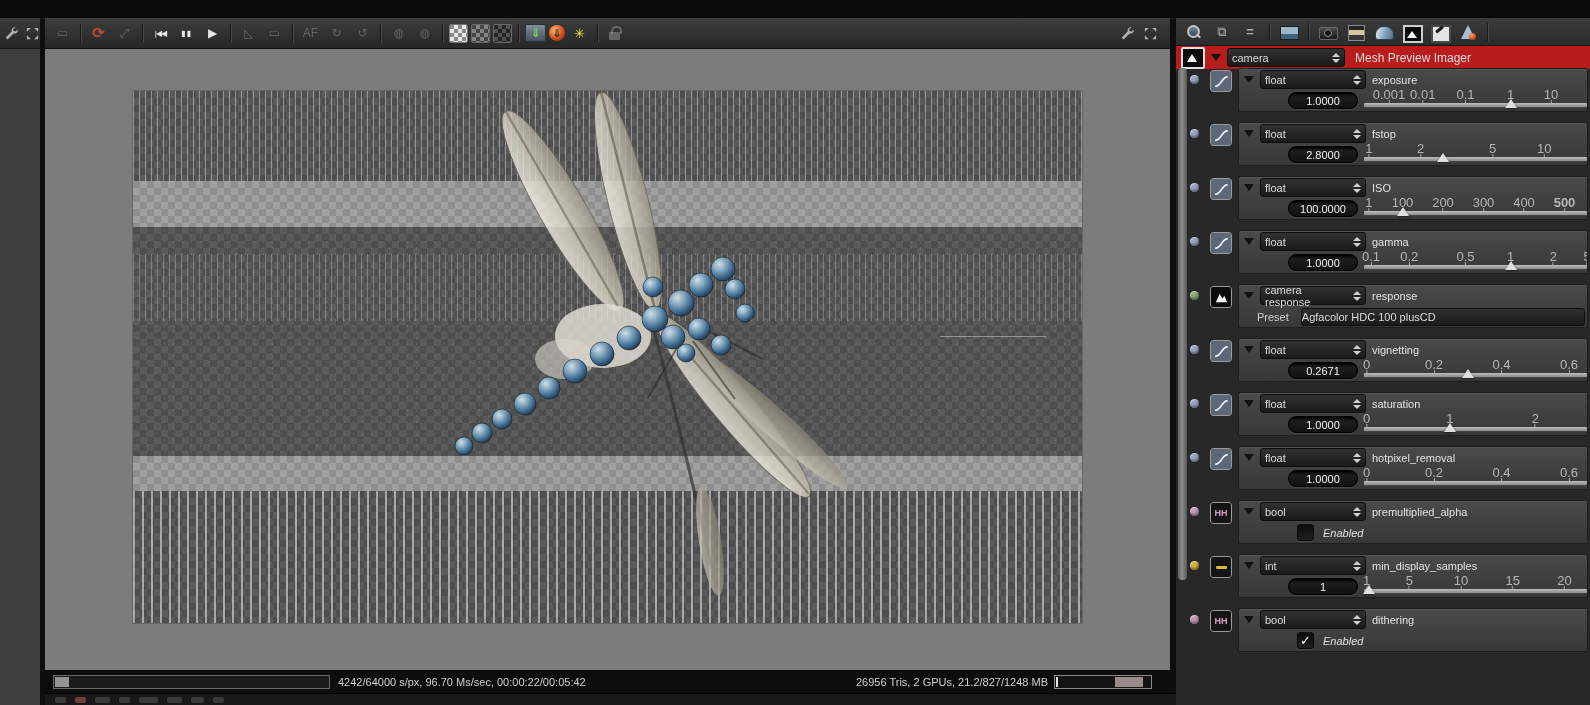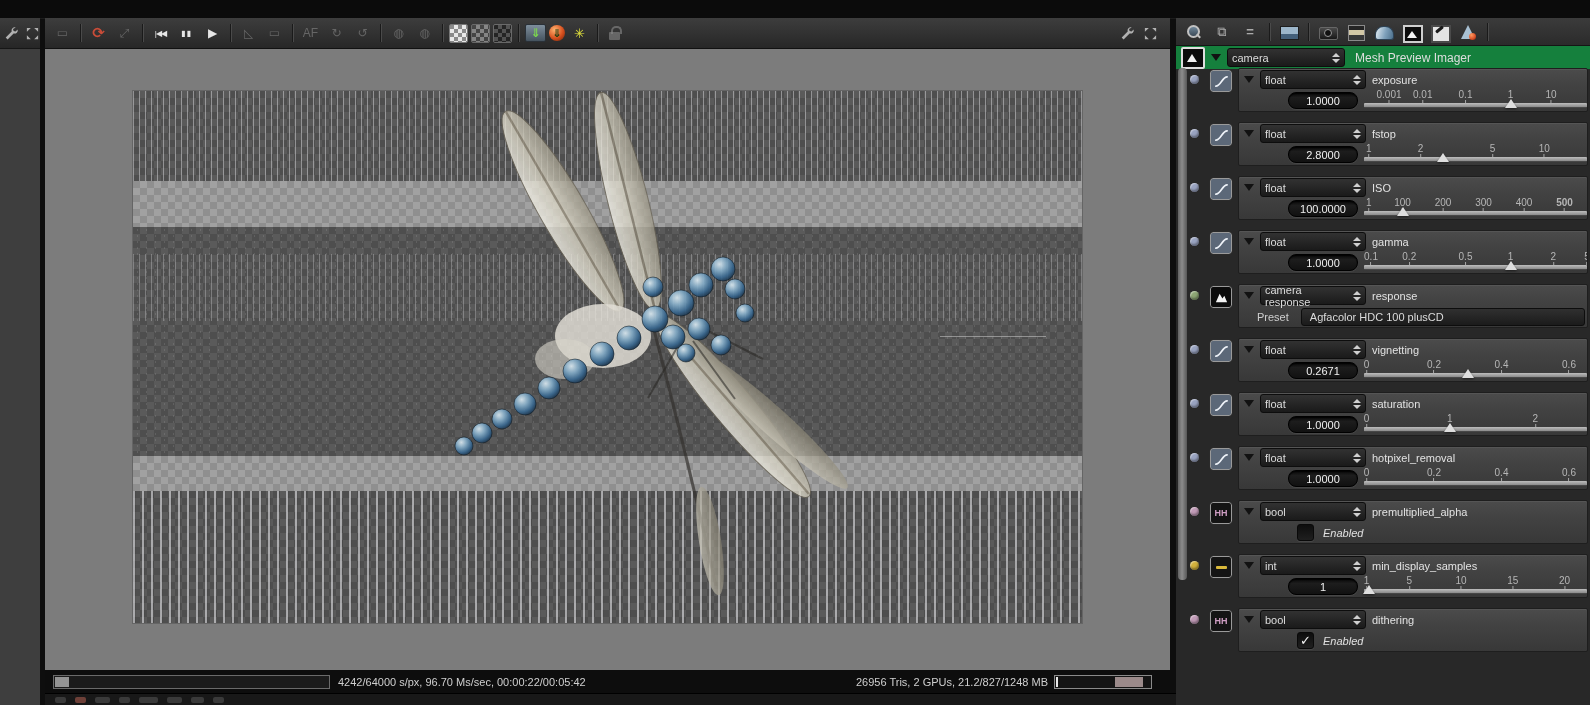--- a/index.html
+++ b/index.html
@@ -80,21 +80,21 @@
   .icon-hist{position:relative;}
   .icon-hist::before{content:"";position:absolute;left:3px;top:4px;width:16px;height:14px;background:#0b0b0b;border:2px solid #cfcfcf;}
   .icon-hist::after{content:"";position:absolute;left:7px;top:10px;border-left:5px solid transparent;border-right:5px solid transparent;border-bottom:7px solid #f2f2f2;}
   .icon-build{position:relative;}
   .icon-build::before{content:"";position:absolute;left:3px;top:4px;width:16px;height:14px;background:#e4e4e4;border:2px solid #4a4a4a;}
   .icon-build::after{content:"";position:absolute;left:7px;top:7px;width:9px;height:3px;background:#1a1a1a;transform:rotate(-40deg);border-radius:1px;}
   .icon-matball{position:relative;}
   .icon-matball::before{content:"";position:absolute;left:5px;top:4px;border-left:7px solid transparent;border-right:7px solid transparent;border-bottom:14px solid #a8c0d2;}
   .icon-matball::after{content:"";position:absolute;left:13px;top:12px;width:7px;height:7px;border-radius:50%;background:radial-gradient(circle at 35% 30%,#ff9a60,#d64f28 60%,#81220a);}
   
-  .rheader{height:23px;display:flex;align-items:center;padding-left:5px;gap:6px;background:#15803d;}
+  .rheader{height:23px;display:flex;align-items:center;padding-left:5px;gap:6px;background:#b91c1c;}
   .hist-btn{width:20px;height:18px;background:#0b0b0b;border:2px solid #dedede;border-radius:2px;position:relative;flex:0 0 auto;}
   .hist-btn::after{content:"";position:absolute;left:4px;top:5px;border-left:5px solid transparent;border-right:5px solid transparent;border-bottom:8px solid #f2f2f2;}
   .tri{width:0;height:0;border-left:5px solid transparent;border-right:5px solid transparent;border-top:7px solid #121212;flex:0 0 auto;}
   .dd{height:17px;background:linear-gradient(#323232,#1a1a1a);border:1px solid #0d0d0d;border-radius:3px;display:flex;align-items:center;justify-content:space-between;padding:0 4px;color:#dcdcdc;font-size:11px;}
   .hdr-dd{width:108px;flex:0 0 auto;}
   .spin{display:flex;flex-direction:column;gap:2px;margin-left:4px;}
   .spin i{display:block;width:0;height:0;border-left:4px solid transparent;border-right:4px solid transparent;}
   .spin .up{border-bottom:4px solid #cfcfcf;}
   .spin .dn{border-top:4px solid #cfcfcf;}
   .rtitle{color:#dedede;font-size:12px;margin-left:4px;}
@@ -112,29 +112,29 @@
         background:linear-gradient(180deg,#4b4b4b 0%,#424242 40%,#383838 100%);
         box-shadow:inset 0 1px 0 rgba(255,255,255,.06);overflow:hidden;}
   .line1{height:21px;display:flex;align-items:center;gap:6px;padding-left:5px;}
   .type-dd{width:96px;flex:0 0 auto;}
   .pname{color:#e2e2e2;font-size:11px;white-space:nowrap;}
   .line2{height:21px;display:flex;align-items:center;padding-left:49px;}
   .vfield{width:68px;height:15px;flex:0 0 auto;background:linear-gradient(#090909,#1d1d1d 30%,#111);border:1px solid #000;border-radius:8px;
           color:#f0f0f0;font-size:11px;display:flex;align-items:center;justify-content:center;box-shadow:inset 0 1px 1px rgba(0,0,0,.8),0 1px 0 rgba(255,255,255,.07);}
   .slider{position:relative;height:21px;flex:1 1 auto;margin-left:4px;overflow:hidden;}
   .groove{position:absolute;left:2px;right:0;top:13px;height:4px;background:linear-gradient(#bdbdbd,#8a8a8a);border-bottom:1px solid #474747;border-radius:1px;}
-  .tick{position:absolute;top:1px;transform:translateX(-50%);text-align:center;color:#b6b6b6;font-size:10px;line-height:8px;}
+  .tick{position:absolute;top:1px;transform:translateX(-50%);text-align:center;color:#b6b6b6;font-size:13px;line-height:8px;}
   .tick i{display:block;width:1px;height:3px;background:#a8a8a8;margin:1px auto 0;}
   .marker{position:absolute;top:9px;transform:translateX(-50%);width:0;height:0;border-left:6px solid transparent;border-right:6px solid transparent;border-bottom:9px solid #dedede;filter:drop-shadow(0 1px 1px rgba(0,0,0,.5));}
   .cb{width:15px;height:15px;margin-left:9px;background:linear-gradient(#0d0d0d,#1f1f1f);border:1px solid #090909;border-radius:3px;box-shadow:0 1px 0 rgba(255,255,255,.08);
       color:#f4f4f4;font-size:13px;font-weight:bold;display:flex;align-items:center;justify-content:center;line-height:1;}
   .cb-label{color:#e0e0e0;font-size:11px;margin-left:9px;font-style:italic;}
   .preset-label{color:#cfcfcf;font-size:11px;margin-left:-31px;}
   .preset-dd{flex:1 1 auto;height:16px;margin:0 2px 0 12px;background:linear-gradient(#303030,#1b1b1b);border:1px solid #0d0d0d;border-radius:3px;
-             color:#dcdcdc;font-size:11px;display:flex;align-items:center;padding-left:8px;}
+             color:#dcdcdc;font-size:11px;display:flex;align-items:center;}
 </style>
 </head>
 <body>
 
 <div class="page">
 
   <div class="topbar"></div>
 
   <div class="leftcol">
     <div class="minibar">

